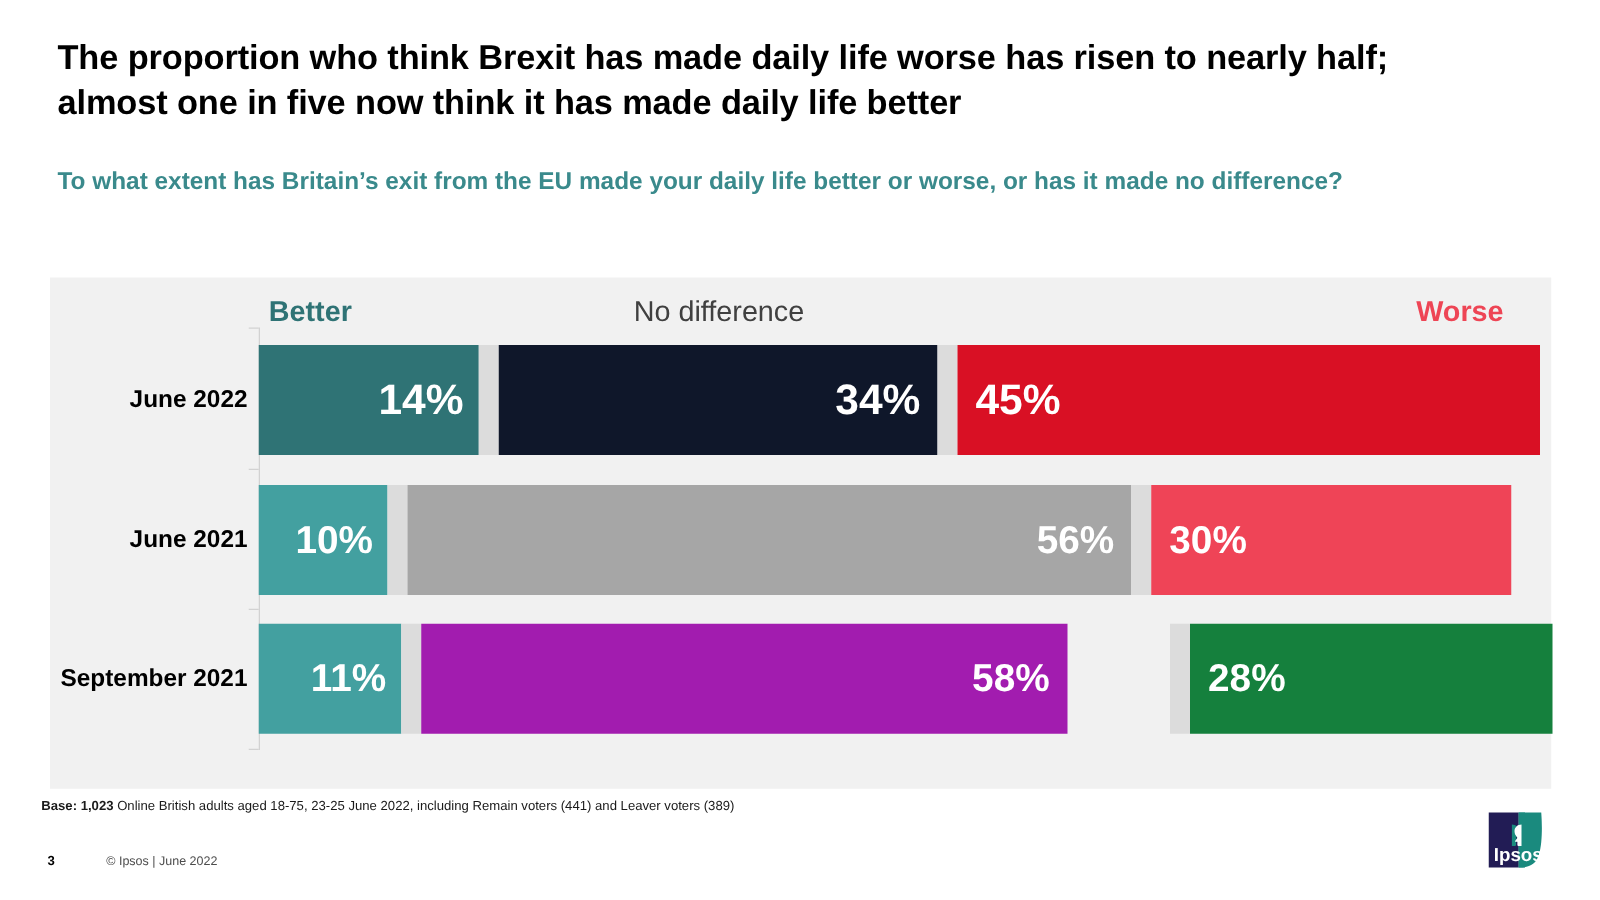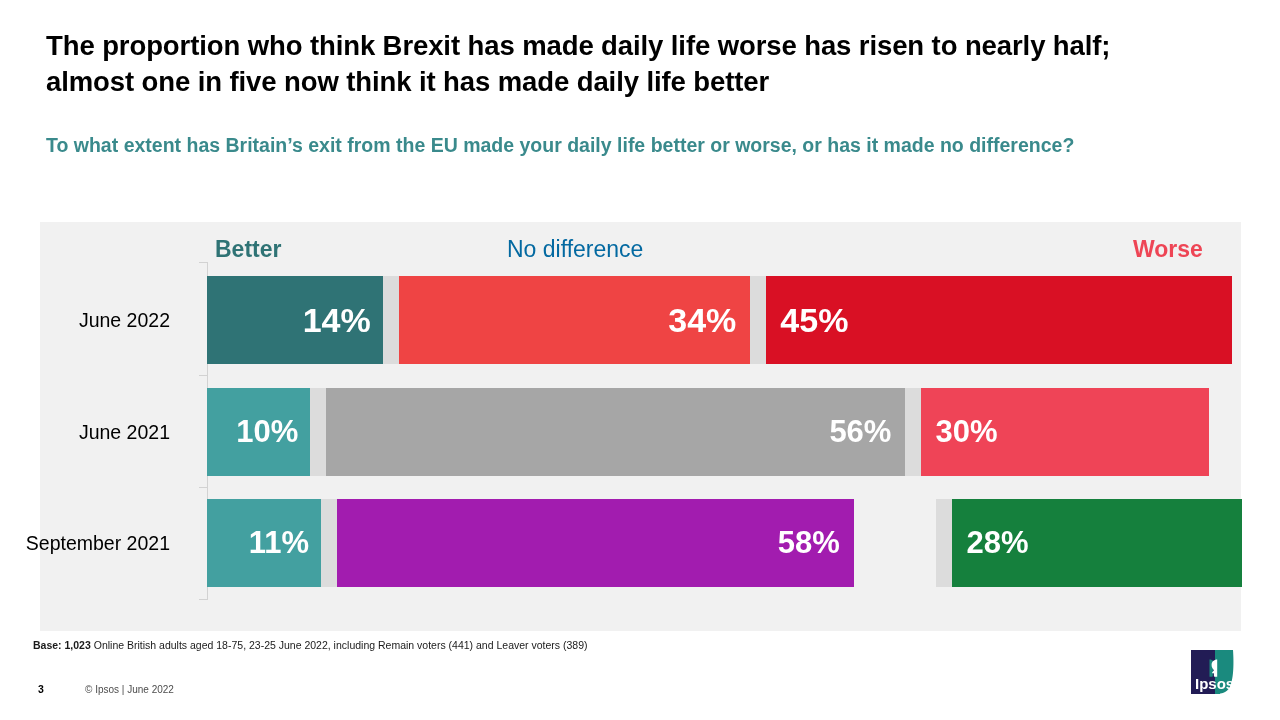--- a/index.html
+++ b/index.html
@@ -50,21 +50,21 @@
 
   
   .legend-label {
     position: absolute;
     top: 236px;
     font-size: 23px;
     font-weight: bold;
     white-space: nowrap;
   }
   #legend-better    { left: 215px; color: #2f7375; }
-  #legend-nodiff    { left: 507px; color: #0369a1; font-weight: normal; }
+  #legend-nodiff    { left: 507px; color: #404040; font-weight: normal; }
   #legend-worse     { left: 1133px; color: #ee4555; }
 
   
   #axis-line {
     position: absolute;
     left: 207px;
     top: 262px;
     width: 1px;
     height: 338px;
     background: #d2d2d2;
@@ -78,25 +78,25 @@
   }
 
   
   .row {
     position: absolute;
     left: 0;
     height: 88px;
   }
   .row-label {
     position: absolute;
-    right: 1110px;       
+    right: 1082px;       
     top: 50%;
     transform: translateY(-50%);
     font-size: 19.5px;
-    font-weight: normal;
+    font-weight: bold;
     color: #000000;
     white-space: nowrap;
     text-align: right;
   }
   .bars {
     position: absolute;
     left: 207px;
     top: 0;
     height: 100%;
   }
@@ -173,21 +173,21 @@
 <div class="axis-tick" style="top:487px"></div>
 <div class="axis-tick" style="top:599px"></div>
 
 <div class="row" id="row-0" style="top:276px;width:1280px">
   <div class="row-label">June 2022</div>
   <div class="bars" id="bars-0">
       <div class="seg better" style="left: 0px; width: 175.78px; background: rgb(47, 115, 117);">
         <span class="seg-value-lg">14%</span>
       </div>
       <div class="seg" style="left: 175.78px; width: 16px; background: rgb(220, 220, 220);"></div>
-      <div class="seg nodiff" style="left: 191.78px; width: 351.56px; background: #ef4444;">
+      <div class="seg nodiff" style="left: 191.78px; width: 351.56px; background: #0f172a;">
         <span class="seg-value-lg">34%</span>
       </div>
       <div class="seg" style="left: 543.34px; width: 16px; background: rgb(220, 220, 220);"></div>
       <div class="seg worse" style="left: 559.34px; width: 465.3px; background: rgb(217, 16, 36); text-align: center;">
         <span class="seg-value-lg">45%</span>
       </div>
     </div>
 </div>
 
 <div class="row" id="row-1" style="top:388px;width:1280px">

